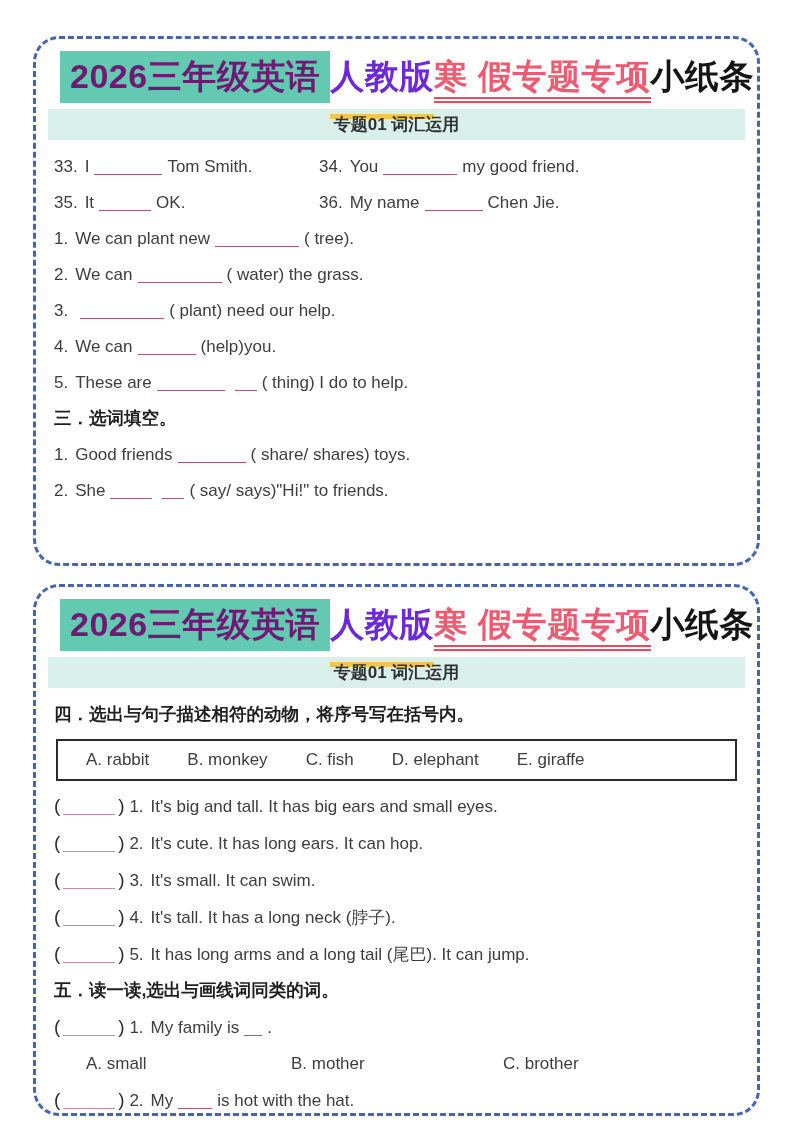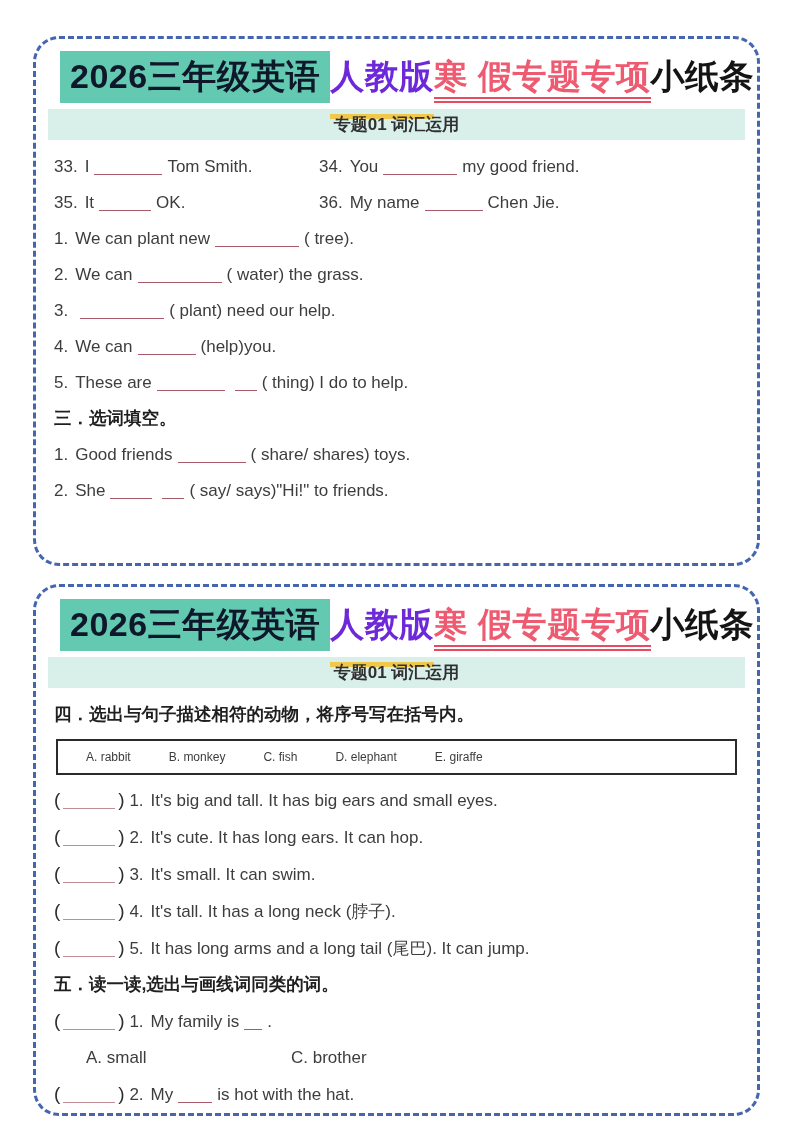--- a/index.html
+++ b/index.html
@@ -9,39 +9,39 @@
   }
   .card{
     position:absolute;left:33px;width:727px;box-sizing:border-box;
     border:3px dashed #4566ae;border-radius:26px;background:#fff;
     padding:10px 12px 6px;
   }
   #card1{top:36px;height:530px;}
   #card2{top:584px;height:532px;}
 
   .title{margin:6px 0 0 12px;font-weight:bold;font-size:34px;line-height:1.25;white-space:nowrap;letter-spacing:.5px;}
-  .t-grade{background:#63c9b1;color:#0f172a;padding:6px 10px 8px;}
+  .t-grade{background:#63c9b1;color:#701a75;padding:6px 10px 8px;}
   .t-edition{color:#6d28d9;border-bottom:5px solid #f1c84b;padding-bottom:19px;}
   .t-season{color:#ee5a70;border-bottom:6px double #e84a60;padding-bottom:2px;}
   .t-suffix{color:#141414;font-family:Liberation Serif, serif;}
 
   .subtitle{margin-top:10px;background:#d9f0ea;color:#303030;font-weight:bold;font-size:17px;text-align:center;padding:4px 0;}
 
   .content{padding:2px 6px 0;font-size:17px;}
   .line{margin:13px 0;line-height:23px;}
   .heading{font-weight:bold;color:#1f1f1f;font-size:17.5px;}
   .row{display:flex;align-items:center;}
   .qc-left{width:265px;flex:0 0 auto;}
   .num{margin-right:7px;}
   .bl{display:inline-block;border-bottom:1.6px solid #a75b68;height:14px;margin:0 5px;vertical-align:-3px;}
   .w18{width:18px}.w22{width:22px}.w36{width:34px}.w42{width:42px}
   .w55{width:52px}.w60{width:58px}.w70{width:68px}.w75{width:74px}.w85{width:84px}
   .paren{font-size:19px;color:#2d2d2d;}
   .paren .bl{width:52px;border-bottom-color:#c08d95;margin:0 3px;}
-  .optbox{border:2px solid #2b2b2b;margin:10px 2px 2px;padding:9px 6px 9px 28px;display:flex;font-size:12px;}
+  .optbox{border:2px solid #2b2b2b;margin:10px 2px 2px;padding:9px 6px 9px 28px;display:flex;font-size:17px;}
   .optbox .opt{margin-right:38px;white-space:nowrap;}
   .optbox .opt:last-child{margin-right:0;}
   .choices{display:flex;padding-left:32px;}
   .choices .c1{width:205px;flex:0 0 auto;}
   .choices .c2{width:212px;flex:0 0 auto;}
 </style>
 </head>
 <body>
 
 <div class="card" id="card1">
@@ -107,19 +107,20 @@
     <div class="line"><span class="paren"><span>(</span><span class="bl"></span><span>)</span></span> <span class="num">4.</span><span class="txt">It's tall. It has a long neck (脖子).</span></div>
 
     <div class="line"><span class="paren"><span>(</span><span class="bl"></span><span>)</span></span> <span class="num">5.</span><span class="txt">It has long arms and a long tail (尾巴). It can jump.</span></div>
 
     <div class="line heading">五．读一读,选出与画线词同类的词。</div>
 
     <div class="line"><span class="paren"><span>(</span><span class="bl"></span><span>)</span></span> <span class="num">1.</span><span class="txt">My family is</span><span class="bl w18"></span><span class="txt">.</span></div>
 
     <div class="line choices">
       <span class="c1">A.  small</span>
+      <span class="c2">B.  mother</span>
       <span class="c3">C.  brother</span>
     </div>
 
     <div class="line"><span class="paren"><span>(</span><span class="bl"></span><span>)</span></span> <span class="num">2.</span><span class="txt">My</span><span class="bl w36"></span><span class="txt">is hot with the hat.</span></div>
 
   </div>
 </div>
 
 </body></html>

